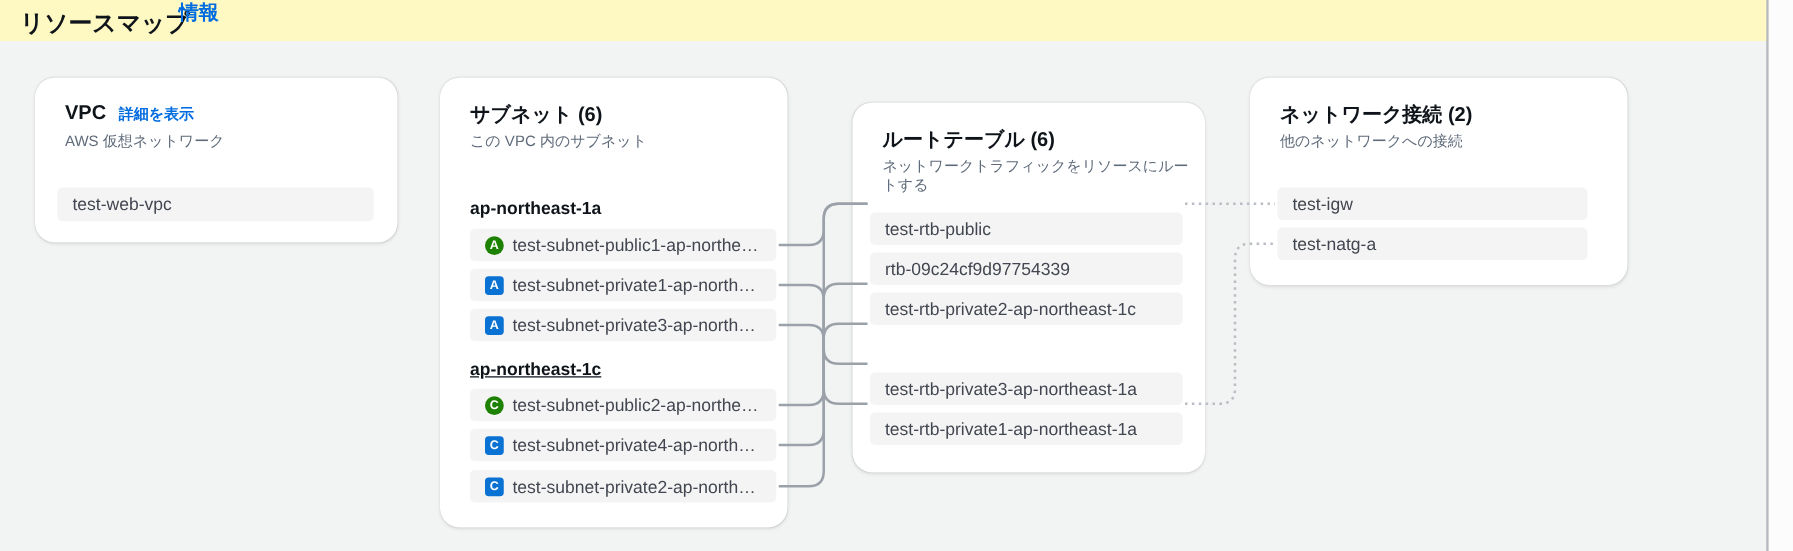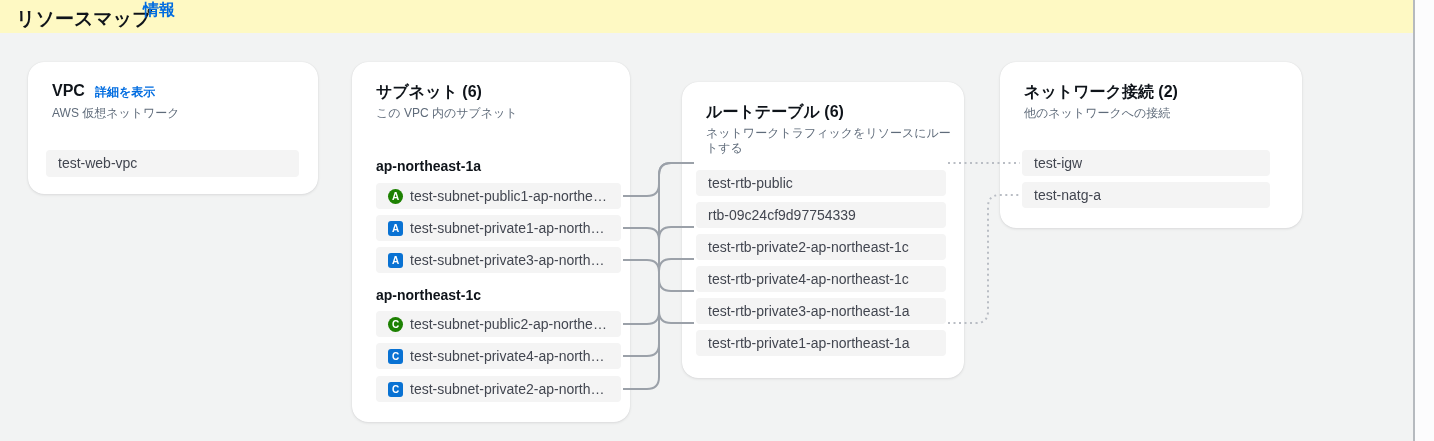--- a/index.html
+++ b/index.html
@@ -137,21 +137,21 @@
   </div>
   <div class="row subnet-row" style="top:153px;">
     <span class="az-badge private">A</span>
     <span class="row-label">test-subnet-private1-ap-northeast...</span>
   </div>
   <div class="row subnet-row" style="top:185px;">
     <span class="az-badge private">A</span>
     <span class="row-label">test-subnet-private3-ap-northeast...</span>
   </div>
 
-  <div class="group-header" style="top:224px;">ap-northeast-1c</div>
+  <div class="group-header" style="top:224px;text-decoration:underline;">ap-northeast-1c</div>
 
   <div class="row subnet-row" style="top:249px;">
     <span class="az-badge public">C</span>
     <span class="row-label">test-subnet-public2-ap-northeast-1c</span>
   </div>
   <div class="row subnet-row" style="top:281px;">
     <span class="az-badge private">C</span>
     <span class="row-label">test-subnet-private4-ap-northeast...</span>
   </div>
   <div class="row subnet-row" style="top:314px;">
@@ -167,23 +167,20 @@
   <div class="card-subtitle">ネットワークトラフィックをリソースにルートする</div>
 
   <div class="row route-row" style="top:88px;">
     <span class="row-label">test-rtb-public</span>
   </div>
   <div class="row route-row" style="top:120px;">
     <span class="row-label">rtb-09c24cf9d97754339</span>
   </div>
   <div class="row route-row" style="top:152px;">
     <span class="row-label">test-rtb-private2-ap-northeast-1c</span>
-  </div>
-  <div class="row route-row" style="top:184px;">
-    <span class="row-label">test-rtb-private4-ap-northeast-1c</span>
   </div>
   <div class="row route-row" style="top:216px;">
     <span class="row-label">test-rtb-private3-ap-northeast-1a</span>
   </div>
   <div class="row route-row" style="top:248px;">
     <span class="row-label">test-rtb-private1-ap-northeast-1a</span>
   </div>
 </div>
 
 <div class="card" id="network-card">

